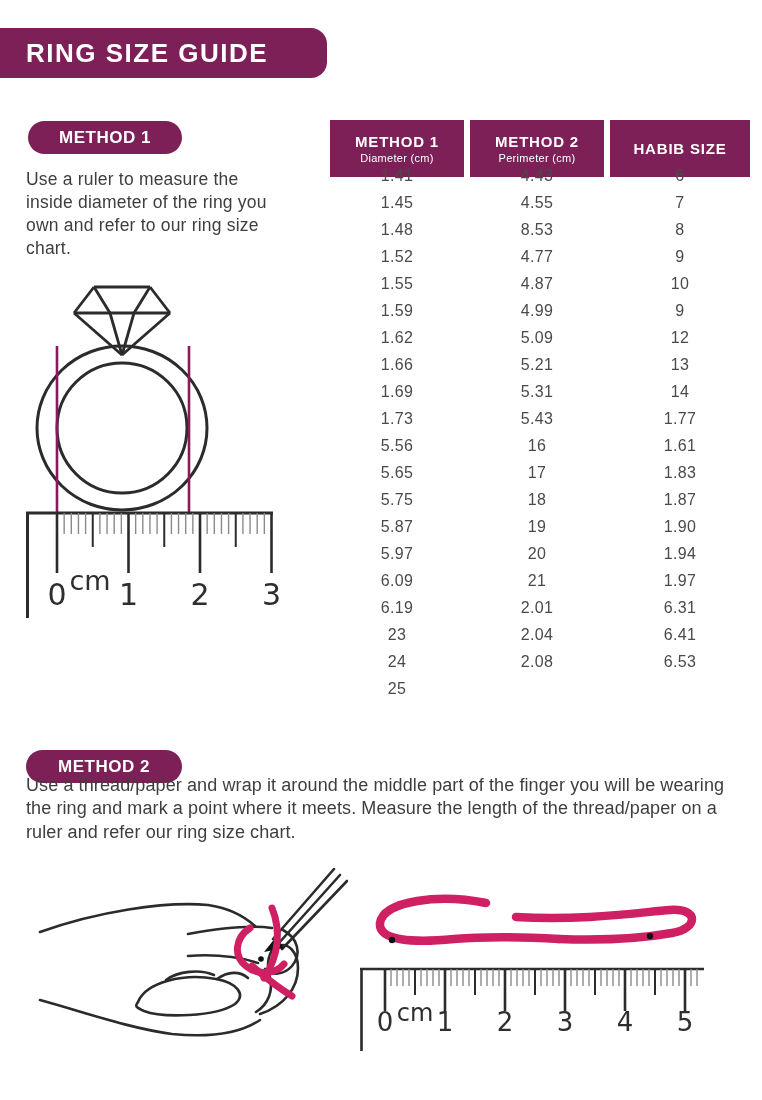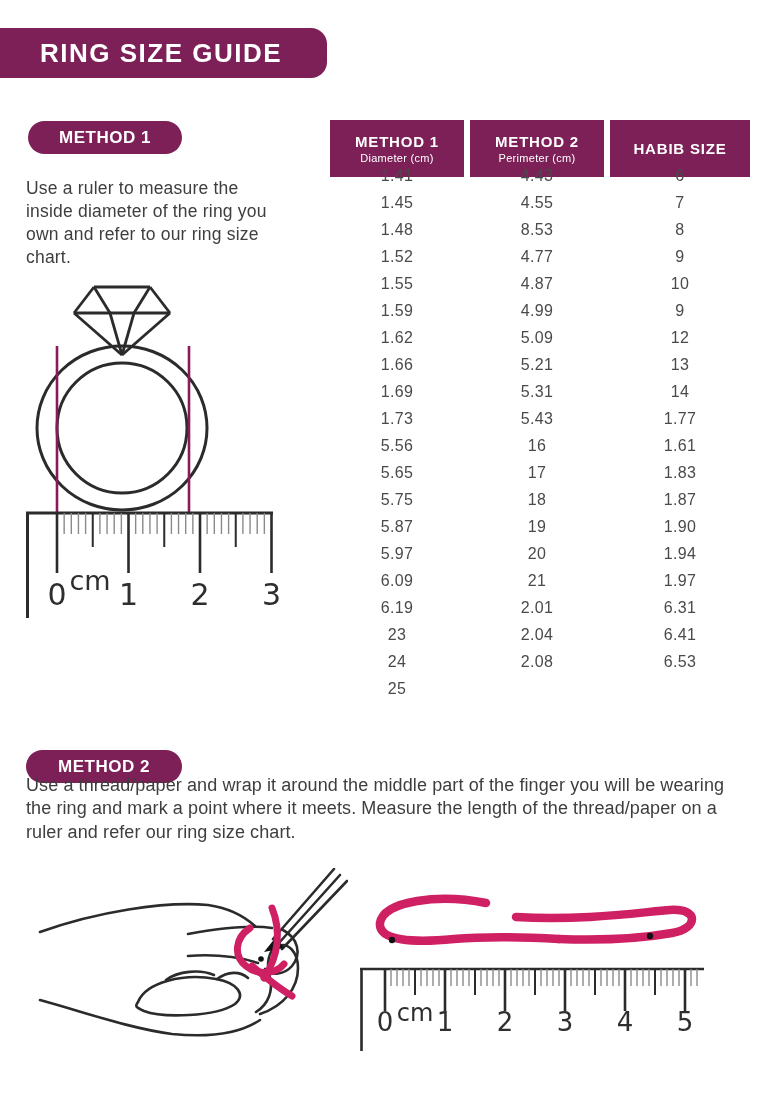--- a/index.html
+++ b/index.html
@@ -12,40 +12,40 @@
   }
   *{margin:0;padding:0;box-sizing:border-box;}
   html,body{background:#ffffff;}
   body{font-family:"Liberation Sans", sans-serif;}
   .stage{position:relative;width:762px;height:1100px;background:#ffffff;overflow:hidden;}
 
   
   .banner{
     position:absolute;left:0;top:28px;width:327px;height:50px;
     background:var(--purple);border-radius:0 16px 16px 0;
-    display:flex;align-items:center;padding-left:40px;
+    display:flex;align-items:center;padding-left:26px;
   }
   .banner span{
     color:#fff;font-size:26px;font-weight:bold;letter-spacing:1.5px;
   }
 
   
   .badge{
     position:absolute;background:var(--purple);color:#fff;
     border-radius:17px;height:33px;display:flex;align-items:center;justify-content:center;
     font-size:17px;font-weight:bold;letter-spacing:0.5px;
   }
   .badge.m1{left:28px;top:121px;width:154px;}
   .badge.m2{left:26px;top:750px;width:156px;}
 
   
   .para{
     position:absolute;color:var(--bodytext);
   }
-  .para.p1{left:26px;top:168px;width:256px;font-size:17.5px;line-height:1.32;letter-spacing:0.2px;margin-top:9px;}
+  .para.p1{left:26px;top:168px;width:256px;font-size:17.5px;line-height:1.32;letter-spacing:0.2px;}
   .para.p2{left:26px;top:774px;width:700px;font-size:18px;line-height:1.3;letter-spacing:0.1px;}
 
   
   .size-table{
     position:absolute;left:330px;top:120px;width:420px;
     display:grid;grid-template-columns:134px 134px 140px;
     column-gap:6px;row-gap:2px;grid-auto-rows:25px;
   }
   .size-table .th{
     grid-row:1;height:57px;background:var(--purple);color:#fff;

